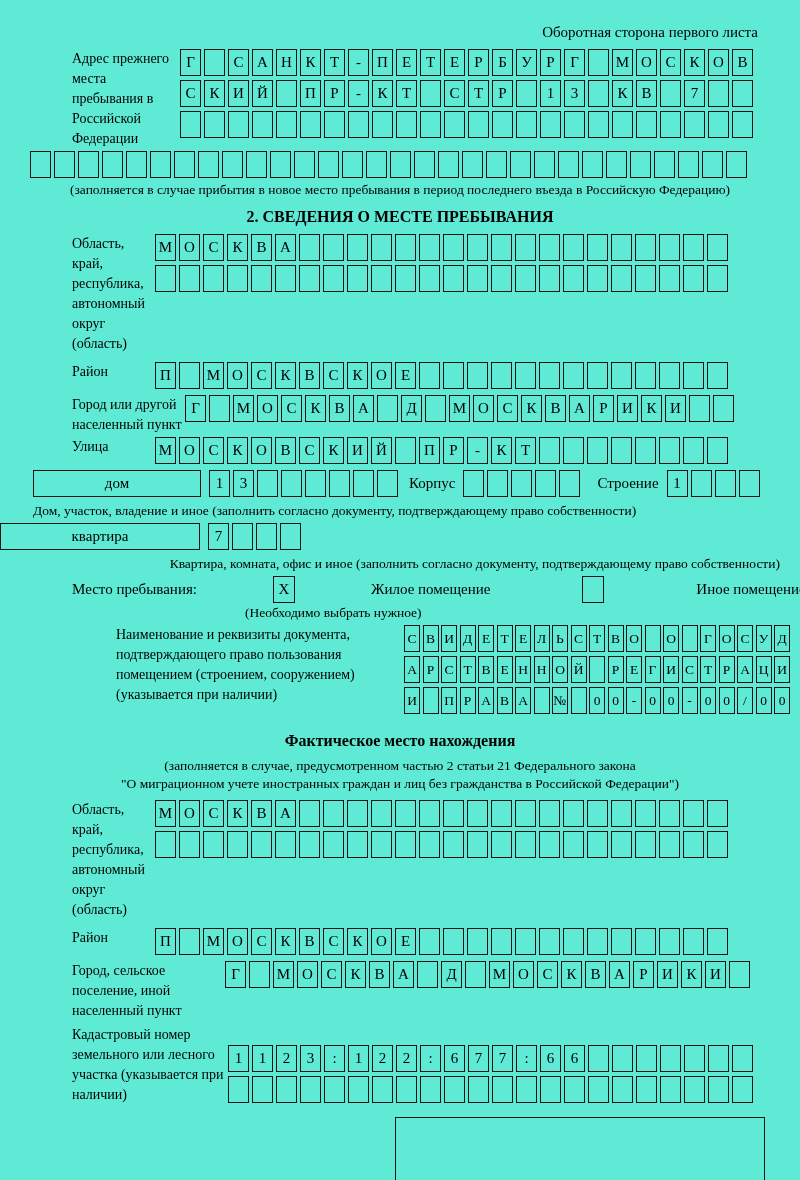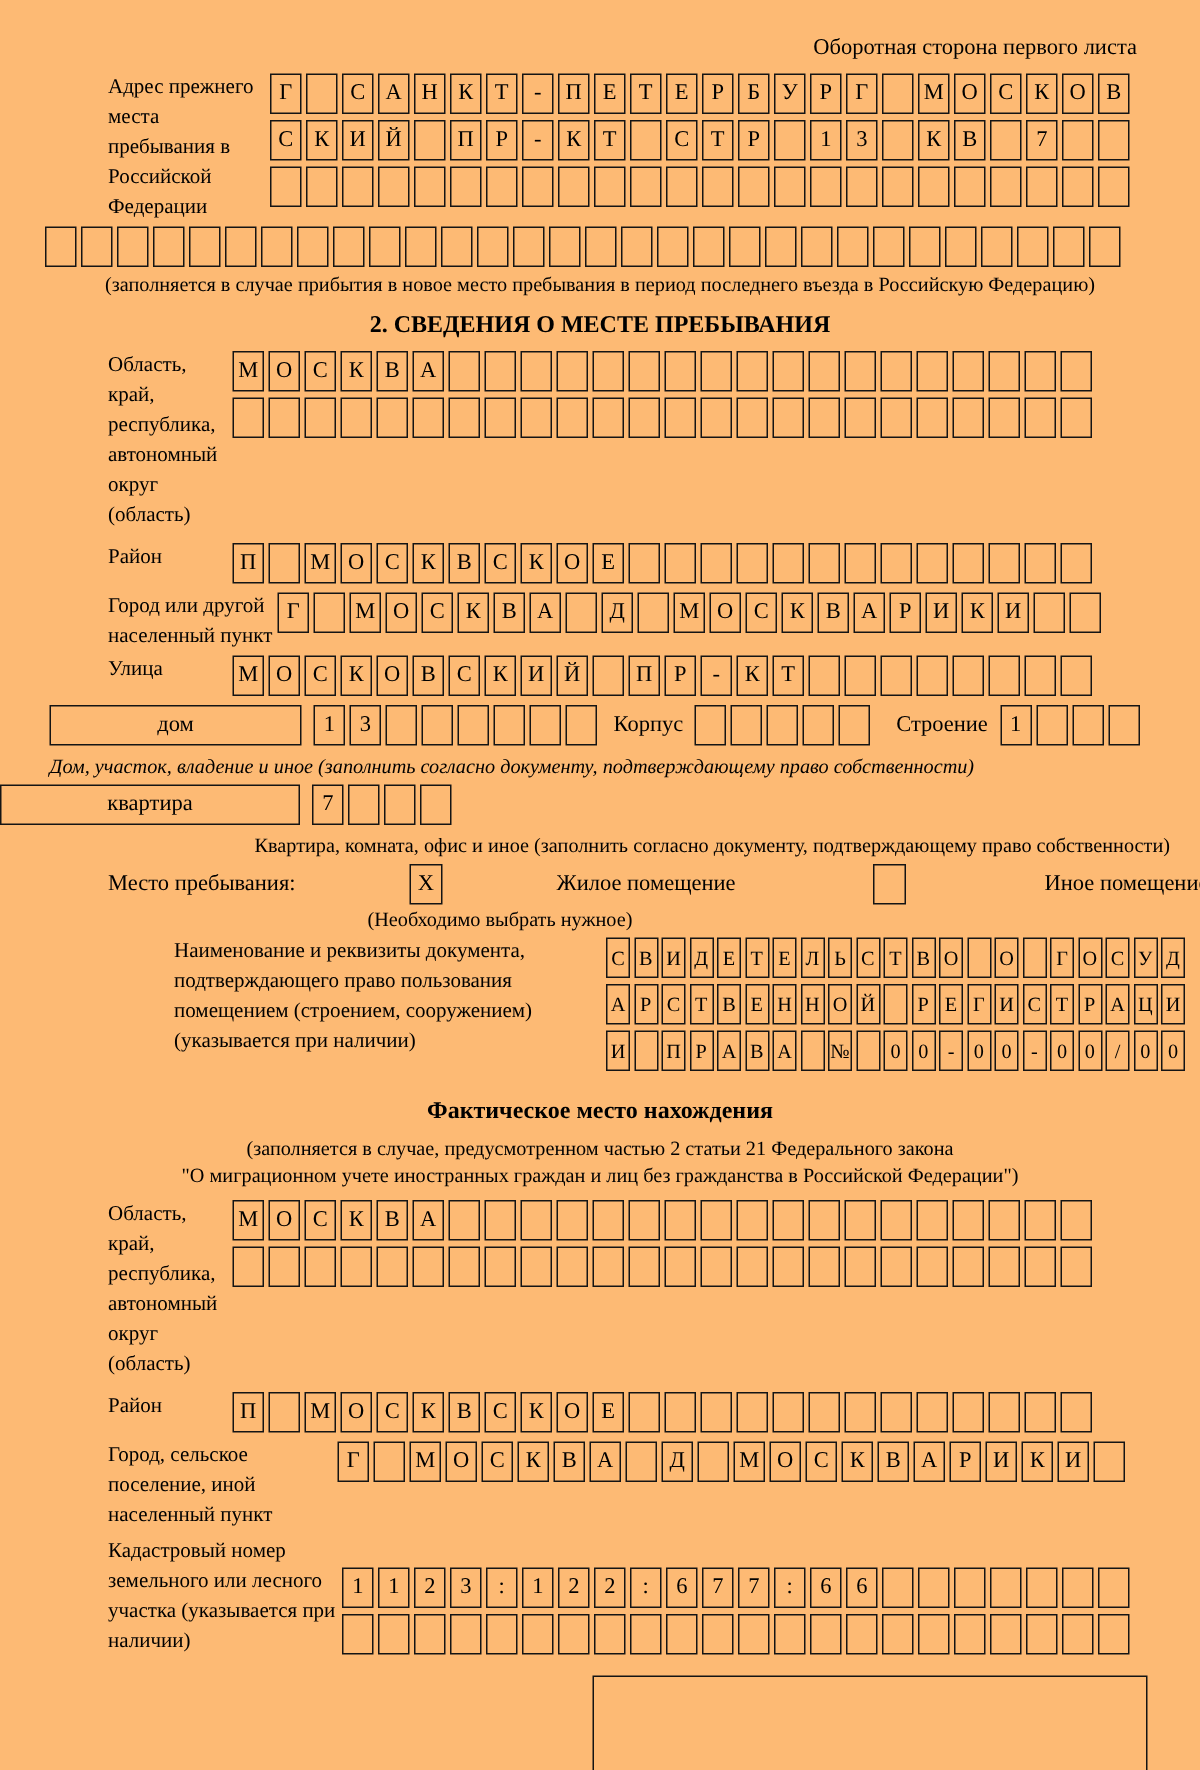--- a/index.html
+++ b/index.html
@@ -1,16 +1,16 @@
 <!DOCTYPE html>
 <html><head>
 <meta charset="utf-8">
 <style>
   html,body{margin:0;padding:0;background:#fff;}
-  .page{position:relative;width:800px;height:1180px;background:#fdba74;color:#000;
+  .page{position:relative;width:800px;height:1180px;background:#5eead4;color:#000;
         font-family:"Liberation Serif","DejaVu Serif",serif;overflow:hidden;}
   .top-right{padding:24px 42px 0 0;text-align:right;font-size:15px;}
   .frow{display:flex;align-items:flex-start;margin-bottom:2px;}
   .flabel{box-sizing:border-box;padding-left:72px;font-size:14px;line-height:20px;flex-shrink:0;}
   .w180{width:180px;} .w155{width:155px;} .w185{width:185px;} .w225{width:225px;} .w228{width:228px;} .w360{width:360px;margin-left:44px;}
   .gridcol{display:flex;flex-direction:column;}
   .cells{display:flex;margin-bottom:4px;}
   .cell{box-sizing:border-box;width:21px;height:27px;border:1.5px solid #141414;margin-right:3px;
         display:flex;align-items:center;justify-content:center;font-size:15px;flex-shrink:0;}
   .cells.narrow .cell{width:16px;margin-right:2.5px;font-size:13.5px;}
@@ -326,21 +326,21 @@
     <div class="gap14"></div>
     <div class="inline-label">Строение</div>
     <div class="gap8"></div>
     <div class="cells">
         <span class="cell">1</span>
         <span class="cell"></span>
         <span class="cell"></span>
         <span class="cell"></span>
       </div>
   </div>
-  <div class="note" style="text-align:left;margin-left:33px;font-style:italic;">Дом, участок, владение и иное (заполнить согласно документу, подтверждающему право собственности)</div>
+  <div class="note" style="text-align:left;margin-left:33px;">Дом, участок, владение и иное (заполнить согласно документу, подтверждающему право собственности)</div>
 
   <div class="frow mt4" style="">
     <div class="longbox" style="width:200px;">квартира</div>
     <div class="gap8"></div>
     <div class="cells">
         <span class="cell">7</span>
         <span class="cell"></span>
         <span class="cell"></span>
         <span class="cell"></span>
       </div>

